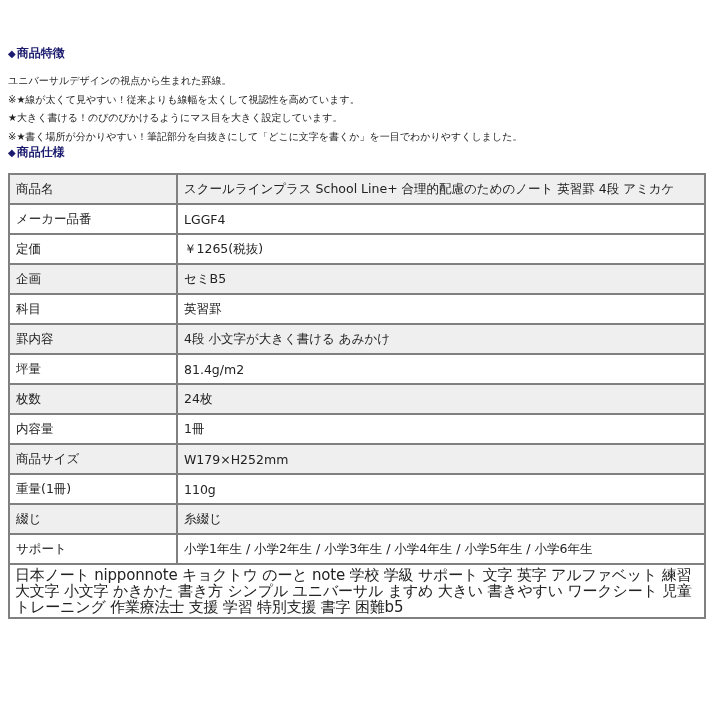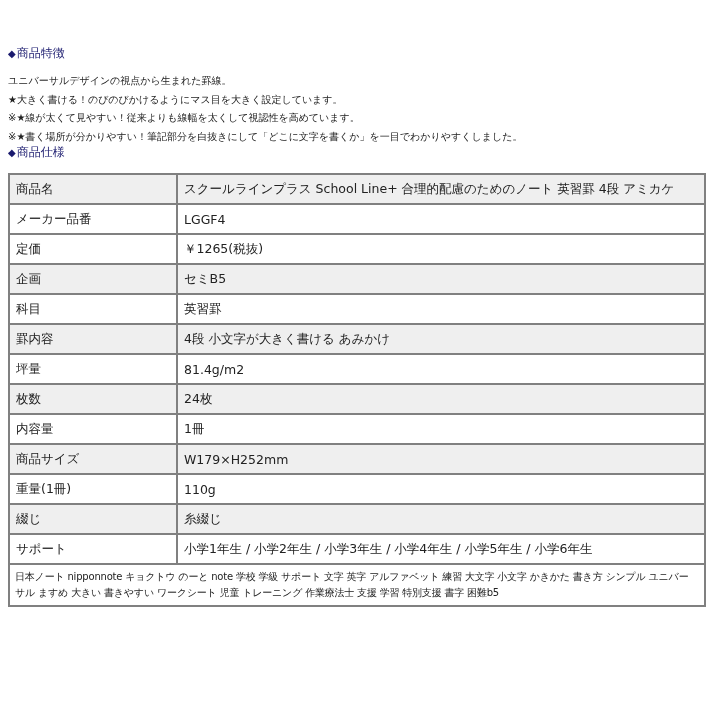--- a/index.html
+++ b/index.html
@@ -12,21 +12,21 @@
     }
     body {
       font-family: "DejaVu Sans", "Liberation Sans", sans-serif;
       color: #222222;
       position: relative;
     }
     .section-heading {
       position: absolute;
       left: 8px;
       font-size: 12px;
-      font-weight: normal;
+      font-weight: bold;
       color: #1a1a6e;
       line-height: 16px;
       letter-spacing: 0px;
     }
     .section-heading .diamond {
       color: #1a1a6e;
       font-size: 10px;
       margin-right: 1px;
     }
     #features-heading { top: 45px; }
@@ -60,41 +60,41 @@
       padding: 0 0 0 6px;
       vertical-align: middle;
       white-space: nowrap;
       overflow: hidden;
       color: #222222;
     }
     .spec-table td.label { width: 160px; }
     .spec-table tr.gray td { background: #efefef; }
     .spec-table tr.white td { background: #ffffff; margin-left: 8px; }
     .spec-table td.keywords {
-      font-size: 10px;
+      font-size: 15px;
       line-height: 16px;
       white-space: normal;
       height: 36px;
       padding: 2px 6px 2px 5px;
       background: #ffffff;
       color: #222222;
       letter-spacing: -0.2px;
     }
   </style>
 </head>
 <body>
 
 <div class="section-heading" id="features-heading">
   <span class="diamond">◆</span><span>商品特徴</span>
 </div>
 
 <div class="features">
   <div>ユニバーサルデザインの視点から生まれた罫線。</div>
+  <div>※★線が太くて見やすい！従来よりも線幅を太くして視認性を高めています。</div>
   <div>★大きく書ける！のびのびかけるようにマス目を大きく設定しています。</div>
-  <div>※★線が太くて見やすい！従来よりも線幅を太くして視認性を高めています。</div>
   <div>※★書く場所が分かりやすい！筆記部分を白抜きにして「どこに文字を書くか」を一目でわかりやすくしました。</div>
 </div>
 
 <div class="section-heading" id="specs-heading">
   <span class="diamond">◆</span><span>商品仕様</span>
 </div>
 
 <table class="spec-table">
   <tbody>
     <tr class="gray">

